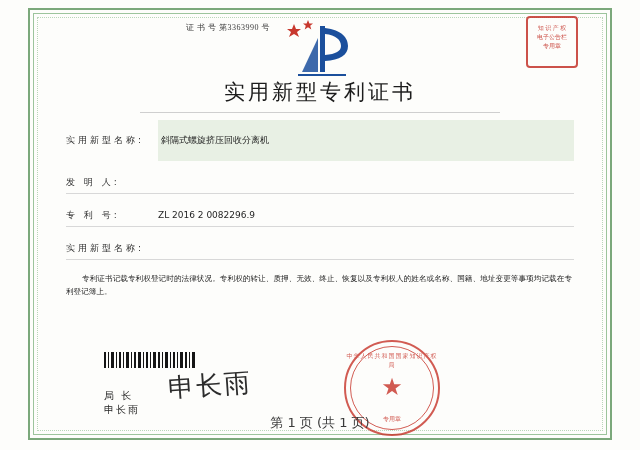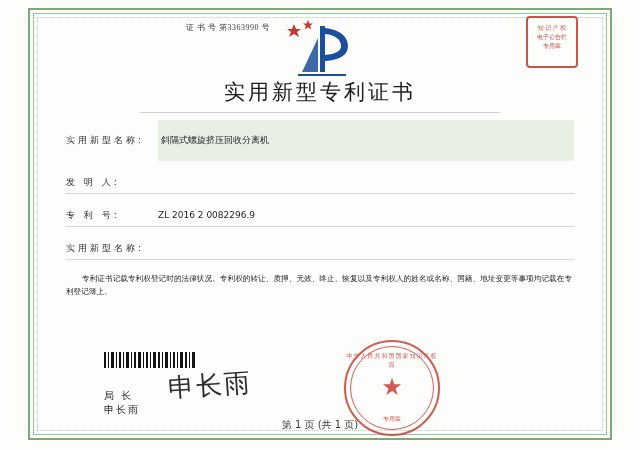--- a/index.html
+++ b/index.html
@@ -235,21 +235,21 @@
     font-size: 24px;
     color: #c8382e;
     line-height: 24px;
   }
 
   .page-footer {
     position: absolute;
     left: 0; right: 0;
     bottom: 18px;
     text-align: center;
-    font-size: 10px;
+    font-size: 13px;
     color: #3a3a3a;
     font-family: "DejaVu Sans", sans-serif;
   }
 </style>
 </head>
 <body>
 
 <div class="page">
 
   <div class="border-frame"></div>

